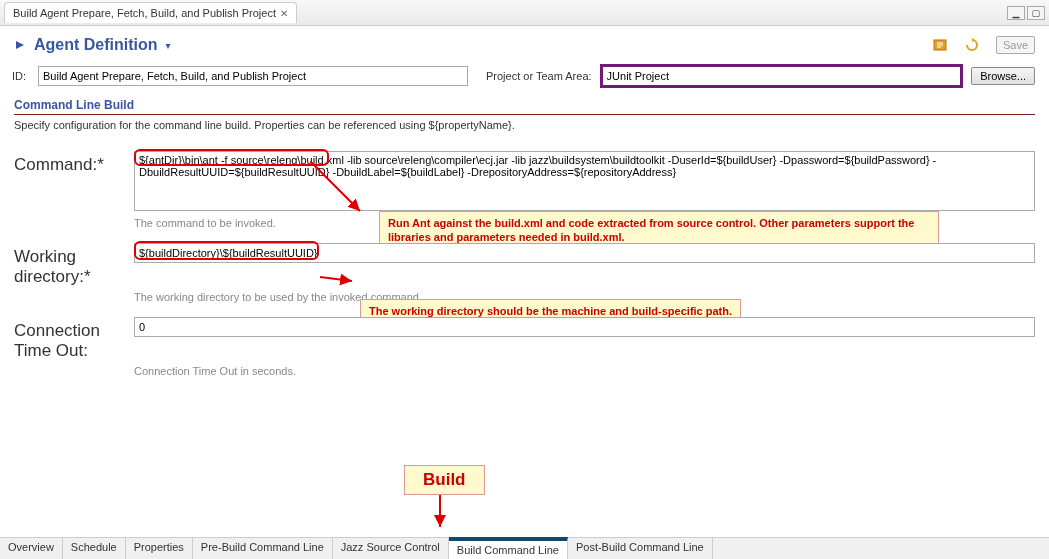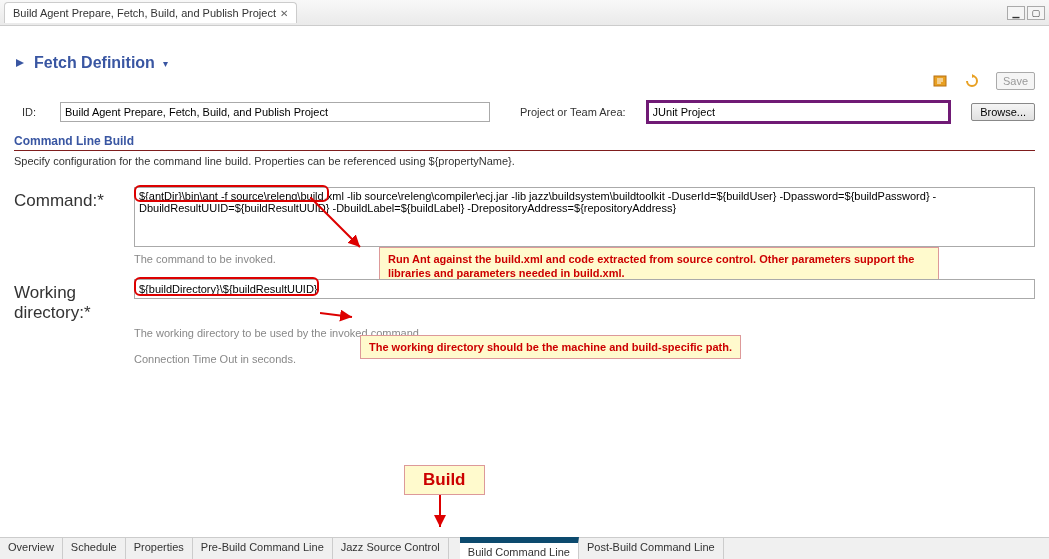--- a/index.html
+++ b/index.html
@@ -78,45 +78,44 @@
     }
     .dropdown-icon {
       font-size: 10px;
       color: #3956a2;
       cursor: pointer;
     }
     .header-right {
       display: flex;
       align-items: center;
       gap: 16px;
-      margin-top: 36px;
     }
     .action-icon {
       width: 16px;
       height: 16px;
       display: inline-flex;
       align-items: center;
       justify-content: center;
       cursor: pointer;
     }
     .save-btn {
       padding: 2px 6px;
       border: 1px solid #aaa;
       background: #f5f5f5;
       border-radius: 2px;
       color: #999;
       font-size: 11px;
       cursor: pointer;
     }
     
     .id-row {
-      padding: 4px 14px 10px 22px;
-      display: flex;
-      align-items: center;
-      gap: 20px;
+      padding: 4px 14px 10px 12px;
+      display: flex;
+      align-items: center;
+      gap: 8px;
     }
     .id-row label {
       font-size: 11px;
       color: #333;
       min-width: 18px;
     }
     .id-input {
       flex: 0 0 430px;
       height: 20px;
       padding: 2px 4px;
@@ -245,23 +244,22 @@
     }
     .bottom-tabs .tab {
       padding: 3px 8px;
       border-right: 1px solid #ccc;
       font-size: 11px;
       cursor: pointer;
       background: #f0f0f0;
     }
     .bottom-tabs .tab.active {
       background: #fff;
-      border-top: 6px solid #0c4a6e;
+      border-top: 4px solid #0c4a6e;
       margin-top: -1px;
-      margin-left: 11px;
     }
     .build-callout {
       position: absolute;
       background: #fffacd;
       border: 1px solid #d99;
       padding: 4px 18px;
       font-size: 17px;
       font-weight: bold;
       color: #c00;
     }
@@ -284,21 +282,21 @@
       </div>
   </div>
 </div>
 
 <div class="header">
   <span class="bullet-icon">
     <svg viewBox="0 0 12 12">
         <polygon points="2,2 10,6 2,10" fill="#3956a2"></polygon>
       </svg>
   </span>
-  <span class="page-title">Fetch Definition</span>
+  <span class="page-title">Agent Definition</span>
   <span class="dropdown-icon">▾</span>
   <div class="spacer"></div>
   <div class="header-right">
     <span class="action-icon">
       <svg viewBox="0 0 16 16">
           <rect x="2" y="3" width="12" height="10" fill="#e8a022" stroke="#b87012"></rect>
           <path d="M5 6 L11 6 M5 8 L11 8 M5 10 L9 10" stroke="#fff" stroke-width="1"></path>
         </svg>
     </span>
     <span class="action-icon">
@@ -356,20 +354,26 @@
   <svg class="arrow" style="left:320px; top:120px; width:40px; height:20px;">
     <defs>
         <marker id="ah2" markerWidth="8" markerHeight="8" refX="6" refY="3" orient="auto">
           <polygon points="0,0 6,3 0,6" fill="#d00"></polygon>
         </marker>
       </defs>
     <line x1="0" y1="6" x2="32" y2="10" stroke="#d00" stroke-width="2" marker-end="url(#ah2)"></line>
   </svg>
   <div class="callout" style="left:360px; top:125px;margin-top:23px;">The working directory should be the machine and build-specific path.</div>
 
+  <div class="form-row" style="margin-top:10px;">
+    <div class="form-label">Connection Time Out:</div>
+    <div class="form-field">
+      <input class="text-input" type="text" value="0" style="">
+    </div>
+  </div>
   <div class="field-hint">Connection Time Out in seconds.</div>
 </div>
 
 <div style="flex:1; position:relative;">
   <div class="build-callout" style="left:404px; bottom:42px;">Build</div>
   <svg class="arrow" style="left:430px; bottom:2px; width:20px; height:40px;">
     <defs>
         <marker id="ah3" markerWidth="8" markerHeight="8" refX="6" refY="3" orient="auto">
           <polygon points="0,0 6,3 0,6" fill="#d00"></polygon>
         </marker>

